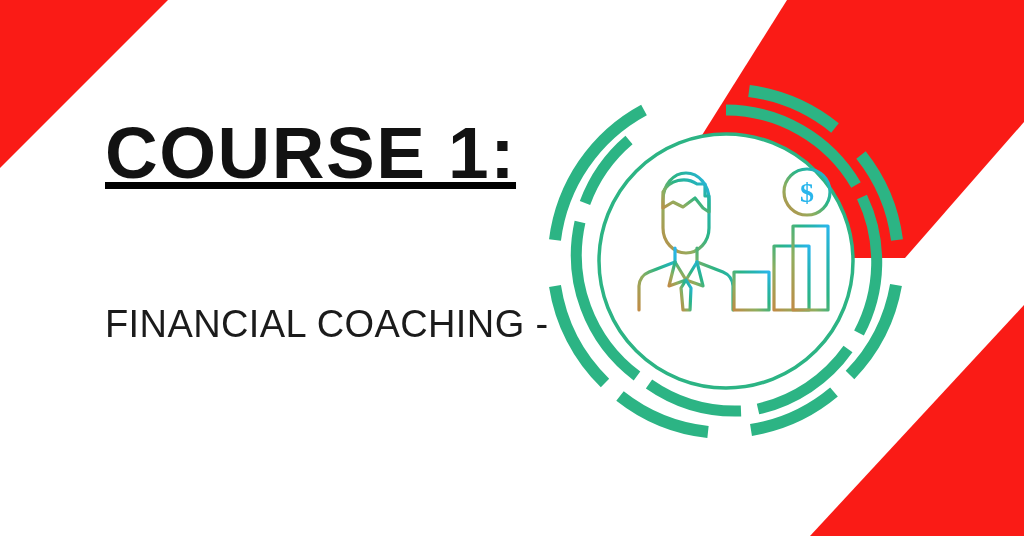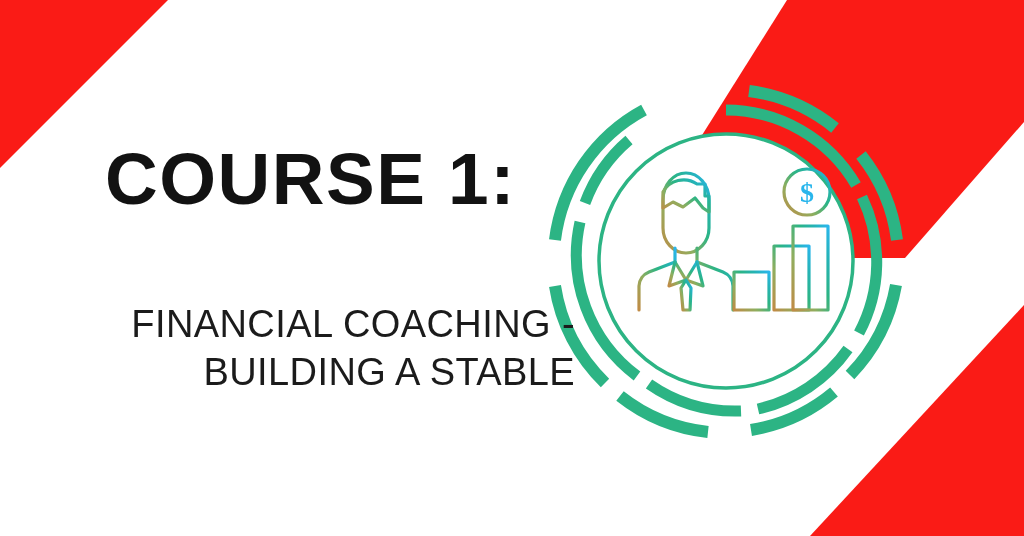--- a/index.html
+++ b/index.html
@@ -24,22 +24,23 @@
     position: absolute;
     inset: 0;
     width: 1024px;
     height: 536px;
   }
 
   
   .text-block {
     position: absolute;
     left: 105px;
-    top: 142px;
+    top: 116px;
     width: 460px;
+    text-decoration: underline;
   }
   .course-title {
     font-family: "Liberation Sans", sans-serif;
     font-size: 73px;
     font-weight: 700;
     letter-spacing: 1.5px;
     line-height: 1.0;
     color: #121212;
     margin: 0;
     white-space: nowrap;
@@ -50,21 +51,21 @@
     top: 300px;
     width: 470px;
     font-family: "Liberation Sans", sans-serif;
     font-size: 38px;
     font-weight: 300;
     letter-spacing: 0.4px;
     line-height: 48px;
     color: #1b1b1b;
     margin: 0;
   }
-  .subtitle-line { display: block; text-align: right; }
+  .subtitle-line { display: block; }
 
   
   .badge {
     position: absolute;
     left: 545px;
     top: 80px;
     width: 365px;
     height: 370px;
   }
   .badge svg { display: block; overflow: visible; }
@@ -167,16 +168,15 @@
       <text x="262" y="122" text-anchor="middle" font-family="&quot;Liberation Serif&quot;, serif" font-size="28" font-weight="700" fill="#29B6EC">$</text>
     </svg>
   </div>
 
   <div class="text-block">
     <h1 class="course-title">COURSE 1:</h1>
   </div>
 
   <div class="course-subtitle">
     <span class="subtitle-line">FINANCIAL COACHING -</span>
-    <span class="subtitle-line">BUILDING A STABLE</span>
   </div>
 
 </div>
 
 </body></html>

